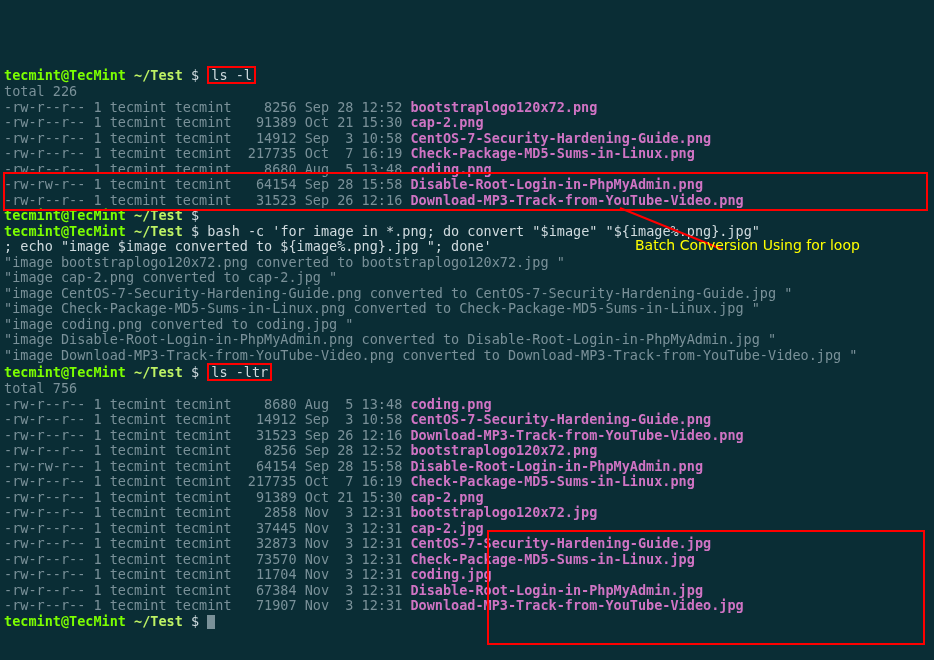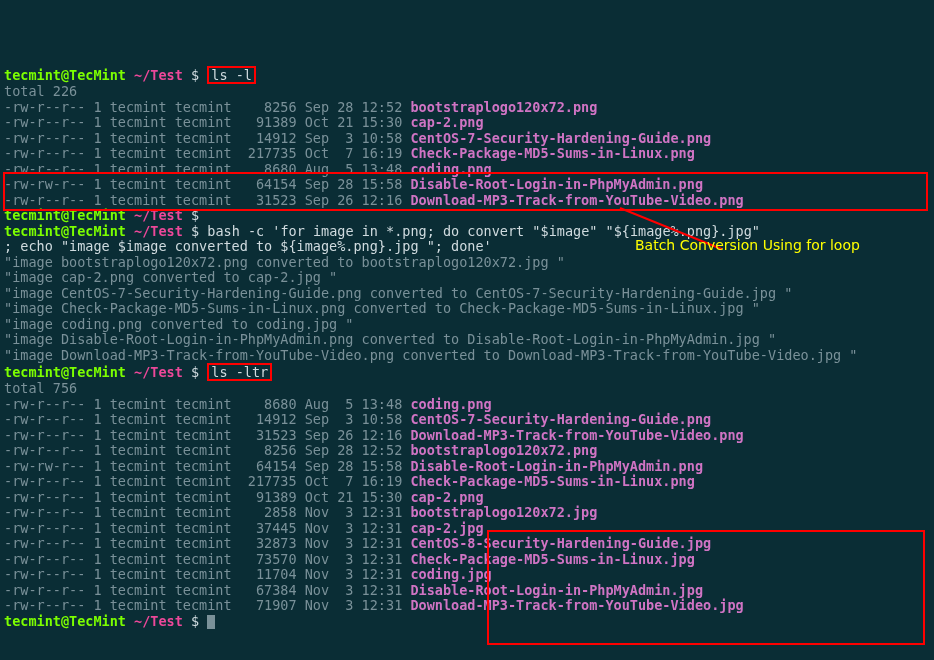--- a/index.html
+++ b/index.html
@@ -11,21 +11,21 @@
     font-size: 13.5px;
     line-height: 15.5px;
     white-space: pre;
     width: 934px;
     height: 660px;
     box-sizing: border-box;
     overflow: hidden;
     position: relative;
   }
   .green { color: #7cff00; font-weight: bold; text-align: right; }
-  .blue { color: #ec4899; font-weight: bold; text-align: right; }
+  .blue { color: #bef264; font-weight: bold; text-align: right; }
   .white { color: #d0dbdf; }
   .magenta { color: #d074c4; font-weight: bold; }
   .dim { color: #7a9199; }
   .redbox-sm {
     border: 2px solid #ff0000;
     padding: 0 2px;
     display: inline-block;
     line-height: 14px;
   }
   .redbox-lg {
@@ -82,21 +82,21 @@
 <span class="dim">total 756</span>
 <span class="dim">-rw-r--r-- 1 tecmint tecmint    8680 Aug  5 13:48</span> <span class="magenta">coding.png</span>
 <span class="dim">-rw-r--r-- 1 tecmint tecmint   14912 Sep  3 10:58</span> <span class="magenta">CentOS-7-Security-Hardening-Guide.png</span>
 <span class="dim">-rw-r--r-- 1 tecmint tecmint   31523 Sep 26 12:16</span> <span class="magenta">Download-MP3-Track-from-YouTube-Video.png</span>
 <span class="dim">-rw-r--r-- 1 tecmint tecmint    8256 Sep 28 12:52</span> <span class="magenta">bootstraplogo120x72.png</span>
 <span class="dim">-rw-rw-r-- 1 tecmint tecmint   64154 Sep 28 15:58</span> <span class="magenta">Disable-Root-Login-in-PhpMyAdmin.png</span>
 <span class="dim">-rw-r--r-- 1 tecmint tecmint  217735 Oct  7 16:19</span> <span class="magenta">Check-Package-MD5-Sums-in-Linux.png</span>
 <span class="dim">-rw-r--r-- 1 tecmint tecmint   91389 Oct 21 15:30</span> <span class="magenta">cap-2.png</span>
 <span class="dim">-rw-r--r-- 1 tecmint tecmint    2858 Nov  3 12:31</span> <span class="magenta">bootstraplogo120x72.jpg</span>
 <span class="dim">-rw-r--r-- 1 tecmint tecmint   37445 Nov  3 12:31</span> <span class="magenta">cap-2.jpg</span>
-<span class="dim">-rw-r--r-- 1 tecmint tecmint   32873 Nov  3 12:31</span> <span class="magenta">CentOS-8-Security-Hardening-Guide.jpg</span>
+<span class="dim">-rw-r--r-- 1 tecmint tecmint   32873 Nov  3 12:31</span> <span class="magenta">CentOS-7-Security-Hardening-Guide.jpg</span>
 <span class="dim">-rw-r--r-- 1 tecmint tecmint   73570 Nov  3 12:31</span> <span class="magenta">Check-Package-MD5-Sums-in-Linux.jpg</span>
 <span class="dim">-rw-r--r-- 1 tecmint tecmint   11704 Nov  3 12:31</span> <span class="magenta">coding.jpg</span>
 <span class="dim">-rw-r--r-- 1 tecmint tecmint   67384 Nov  3 12:31</span> <span class="magenta">Disable-Root-Login-in-PhpMyAdmin.jpg</span>
 <span class="dim">-rw-r--r-- 1 tecmint tecmint   71907 Nov  3 12:31</span> <span class="magenta">Download-MP3-Track-from-YouTube-Video.jpg</span>
 <span class="green">tecmint@TecMint</span> <span class="blue">~/Test</span> <span class="white">$</span> <span class="cursor"></span></div>
 
 <div class="redbox-lg" style="left:3px; top:172px; width:921px; height:35px;"></div>
 <div class="redbox-lg" style="left:487px; top:530px; width:434px; height:111px;"></div>
 <div class="redline" style="left:620px; top:207px; width:110px; transform: rotate(22deg);"></div>
 <div class="annotation" style="left:627px; top:238px;">Batch Conversion Using for loop</div>

